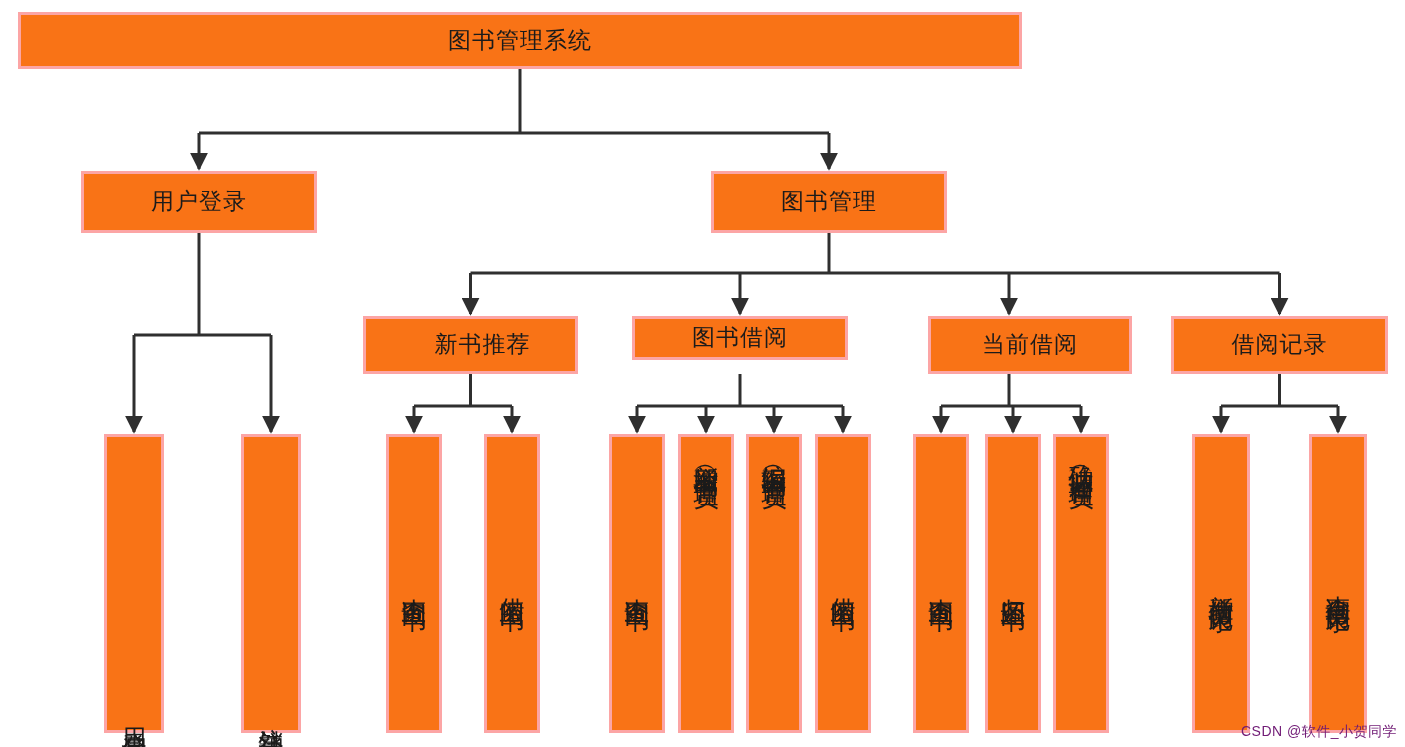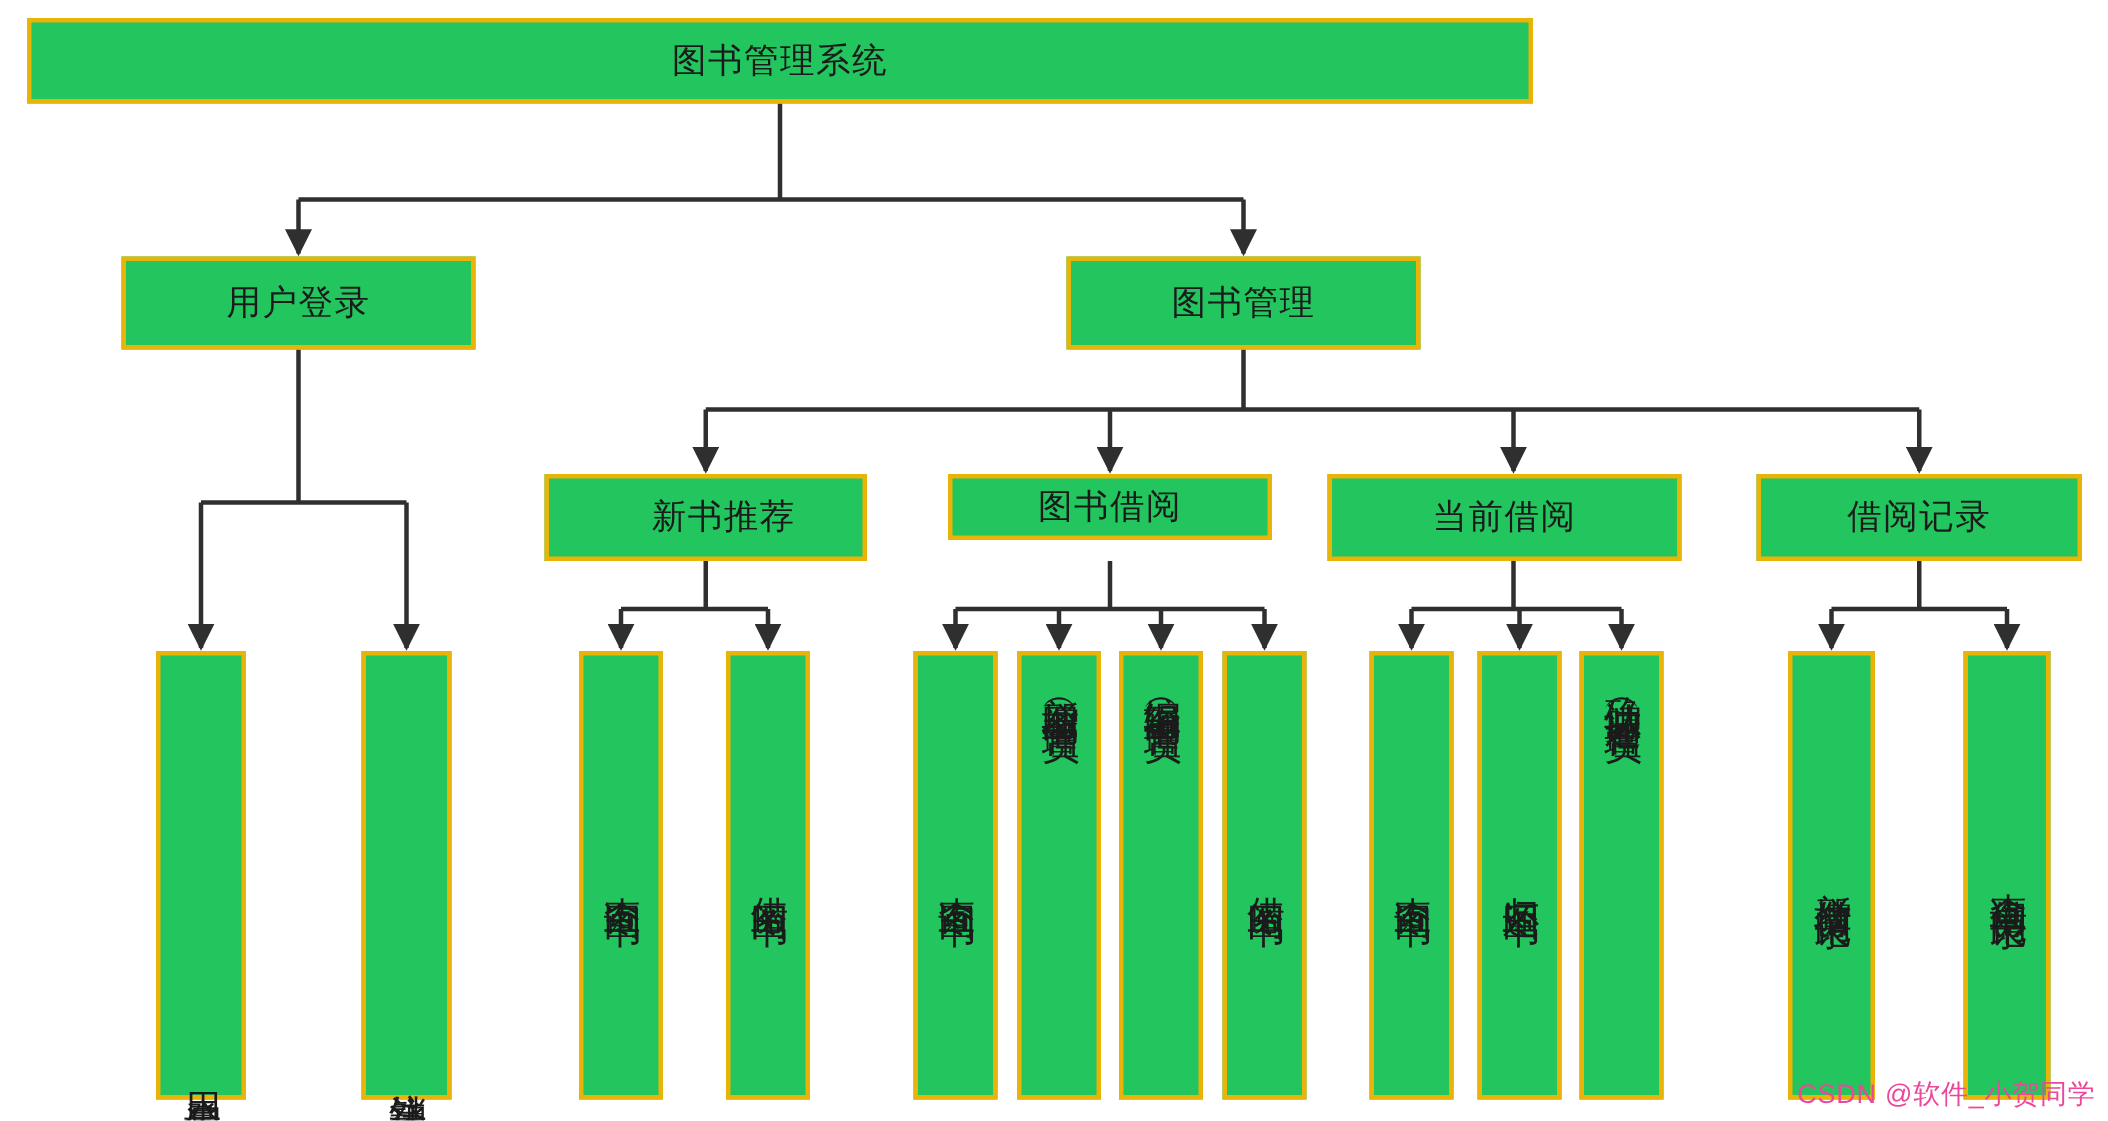--- a/index.html
+++ b/index.html
@@ -22,22 +22,22 @@
     position: absolute;
     left: 0;
     top: 0;
     width: 1405px;
     height: 747px;
     pointer-events: none;
   }
   .node {
     position: absolute;
     box-sizing: border-box;
-    border: 3px solid #eab308;
-    background: #22c55e;
+    border: 3px solid #fca5a5;
+    background: #f97316;
     color: #1b1b1b;
     display: flex;
     align-items: center;
     justify-content: center;
     z-index: 2;
   }
   .node .label {
     font-size: 23px;
     line-height: 1.18;
     letter-spacing: 1px;
@@ -64,22 +64,22 @@
   }
   .node.vert.bot {
     align-items: flex-end;
     padding-top: 0;
     padding-bottom: 10px;
   }
   #watermark {
     position: absolute;
     right: 8px;
     bottom: 6px;
-    font-size: 18px;
-    color: #ec4899;
+    font-size: 14px;
+    color: #701a75;
     letter-spacing: 0.5px;
     z-index: 5;
     white-space: nowrap;
     font-family: "Liberation Sans", "DejaVu Sans", sans-serif;
   }
 </style>
 </head>
 <body>
 
 <div id="canvas">
@@ -137,21 +137,21 @@
   <div class="node" style="left: 711px; top: 171px; width: 236px; height: 62px;">
     <span class="label">图书管理</span>
   </div>
 
   <div class="node" style="left: 363px; top: 316px; width: 215px; height: 58px; padding-left: 24px;">
     <span class="label">新书推荐</span>
   </div>
   <div class="node" style="left: 632px; top: 316px; width: 216px; height: 44px;">
     <span class="label">图书借阅</span>
   </div>
-  <div class="node" style="left: 885px; top: 316px; width: 236px; height: 58px;">
+  <div class="node" style="left: 928px; top: 316px; width: 204px; height: 58px;">
     <span class="label">当前借阅</span>
   </div>
   <div class="node" style="left: 1171px; top: 316px; width: 217px; height: 58px;">
     <span class="label">借阅记录</span>
   </div>
 
   <div class="node vert bot" style="left: 104px; top: 434px; width: 60px; height: 299px;">
     <span class="label">用户登录</span>
   </div>
   <div class="node vert bot" style="left: 241px; top: 434px; width: 60px; height: 299px;">

